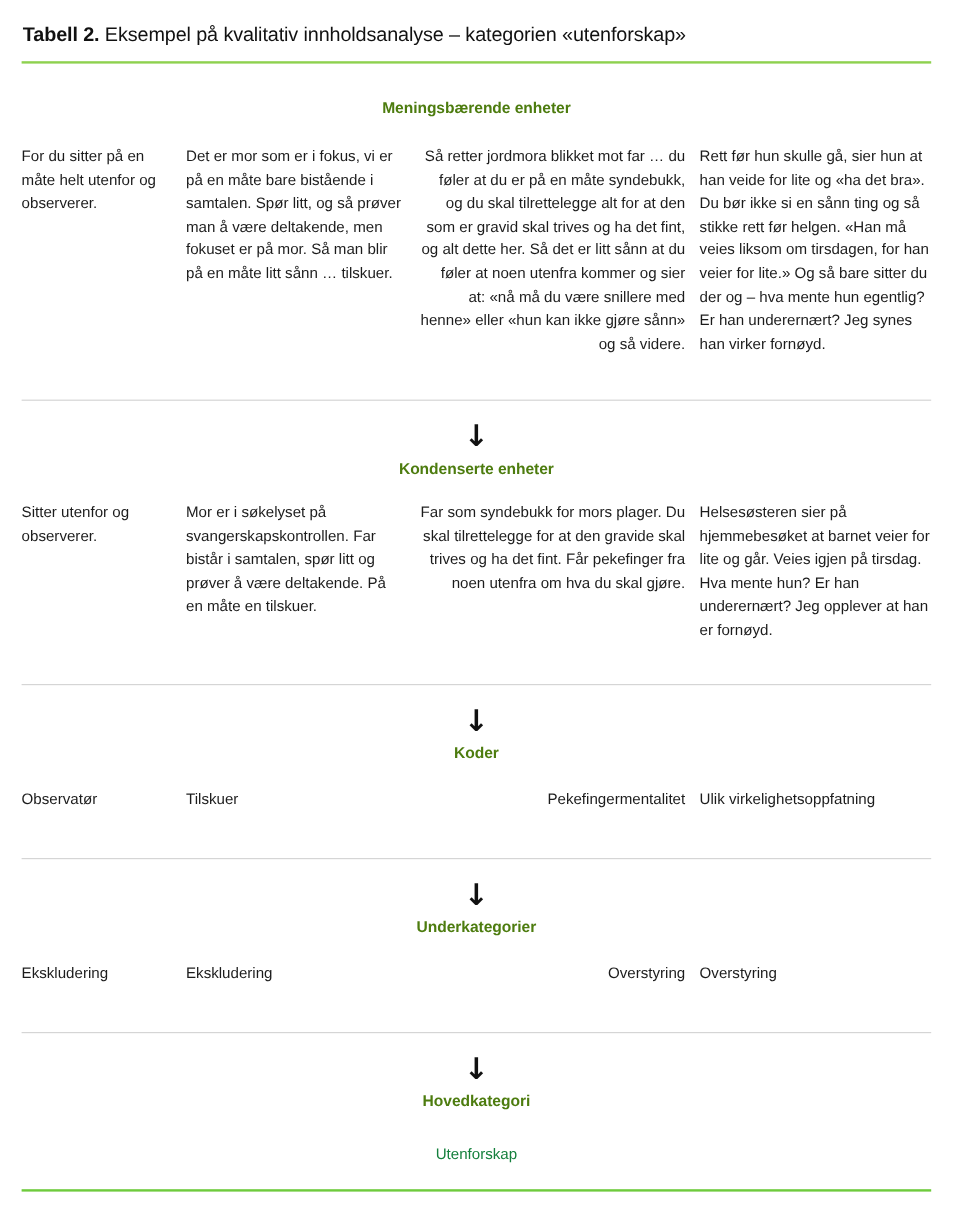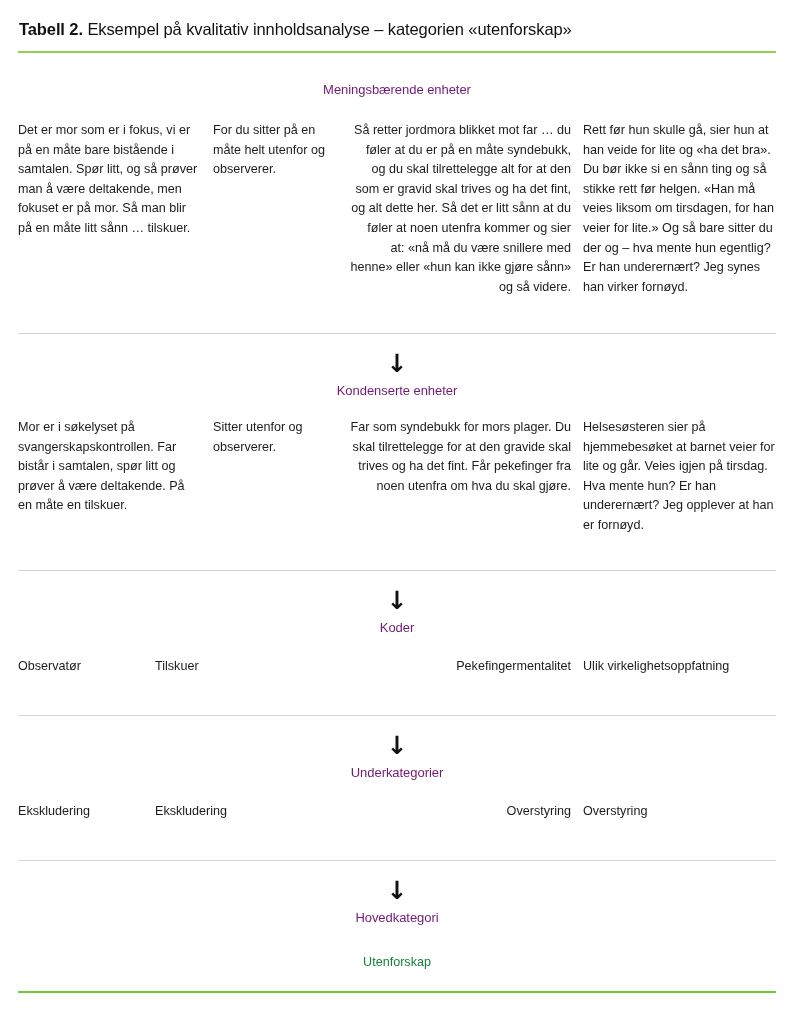--- a/index.html
+++ b/index.html
@@ -65,22 +65,22 @@
     font-size: 25px;
     line-height: 28px;
     font-weight: 700;
     color: #111111;
     margin: 0 auto;
   }
   .section-title {
     display: block;
     font-size: 13px;
     line-height: 18px;
-    font-weight: 400;
-    color: #701a75;
+    font-weight: 700;
+    color: #4d7c0f;
     letter-spacing: -0.05px;
   }
   .head-first {
     padding-top: 28px;
   }
   .head-first .section-title {
     font-size: 13px;
   }
   .head-arrow {
     padding-top: 16px;
@@ -140,35 +140,35 @@
   <div class="caption">
     <span class="caption-label">Tabell 2.</span><span> Eksempel på kvalitativ innholdsanalyse – kategorien «utenforskap»</span>
   </div>
 
   <div class="rule-green-top"></div>
 
   <div class="section-head head-first">
     <span class="section-title">Meningsbærende enheter</span>
   </div>
   <div class="cols body-units sec-units">
+    <div class="col col-1">For du sitter på en måte helt utenfor og observerer.</div>
     <div class="col col-2">Det er mor som er i fokus, vi er på en måte bare bistående i samtalen. Spør litt, og så prøver man å være deltakende, men fokuset er på mor. Så man blir på en måte litt sånn … tilskuer.</div>
-    <div class="col col-1">For du sitter på en måte helt utenfor og observerer.</div>
     <div class="col col-3">Så retter jordmora blikket mot far … du føler at du er på en måte syndebukk, og du skal tilrettelegge alt for at den som er gravid skal trives og ha det fint, og alt dette her. Så det er litt sånn at du føler at noen utenfra kommer og sier at: «nå må du være snillere med henne» eller «hun kan ikke gjøre sånn» og så videre.</div>
     <div class="col col-4">Rett før hun skulle gå, sier hun at han veide for lite og «ha det bra». Du bør ikke si en sånn ting og så stikke rett før helgen. «Han må veies liksom om tirsdagen, for han veier for lite.» Og så bare sitter du der og – hva mente hun egentlig? Er han underernært? Jeg synes han virker fornøyd.</div>
   </div>
   <div class="spacer-units"></div>
   <div class="rule-gray"></div>
 
   <div class="section-head head-arrow">
     <span class="arrow-glyph">↓</span>
     <span class="section-title">Kondenserte enheter</span>
   </div>
   <div class="cols body-condensed sec-condensed">
+    <div class="col col-1">Sitter utenfor og observerer.</div>
     <div class="col col-2">Mor er i søkelyset på svangerskapskontrollen. Far bistår i samtalen, spør litt og prøver å være deltakende. På en måte en tilskuer.</div>
-    <div class="col col-1">Sitter utenfor og observerer.</div>
     <div class="col col-3">Far som syndebukk for mors plager. Du skal tilrettelegge for at den gravide skal trives og ha det fint. Får pekefinger fra noen utenfra om hva du skal gjøre.</div>
     <div class="col col-4">Helsesøsteren sier på hjemmebesøket at barnet veier for lite og går. Veies igjen på tirsdag. Hva mente hun? Er han underernært? Jeg opplever at han er fornøyd.</div>
   </div>
   <div class="spacer-condensed"></div>
   <div class="rule-gray"></div>
 
   <div class="section-head head-arrow">
     <span class="arrow-glyph">↓</span>
     <span class="section-title">Koder</span>
   </div>

